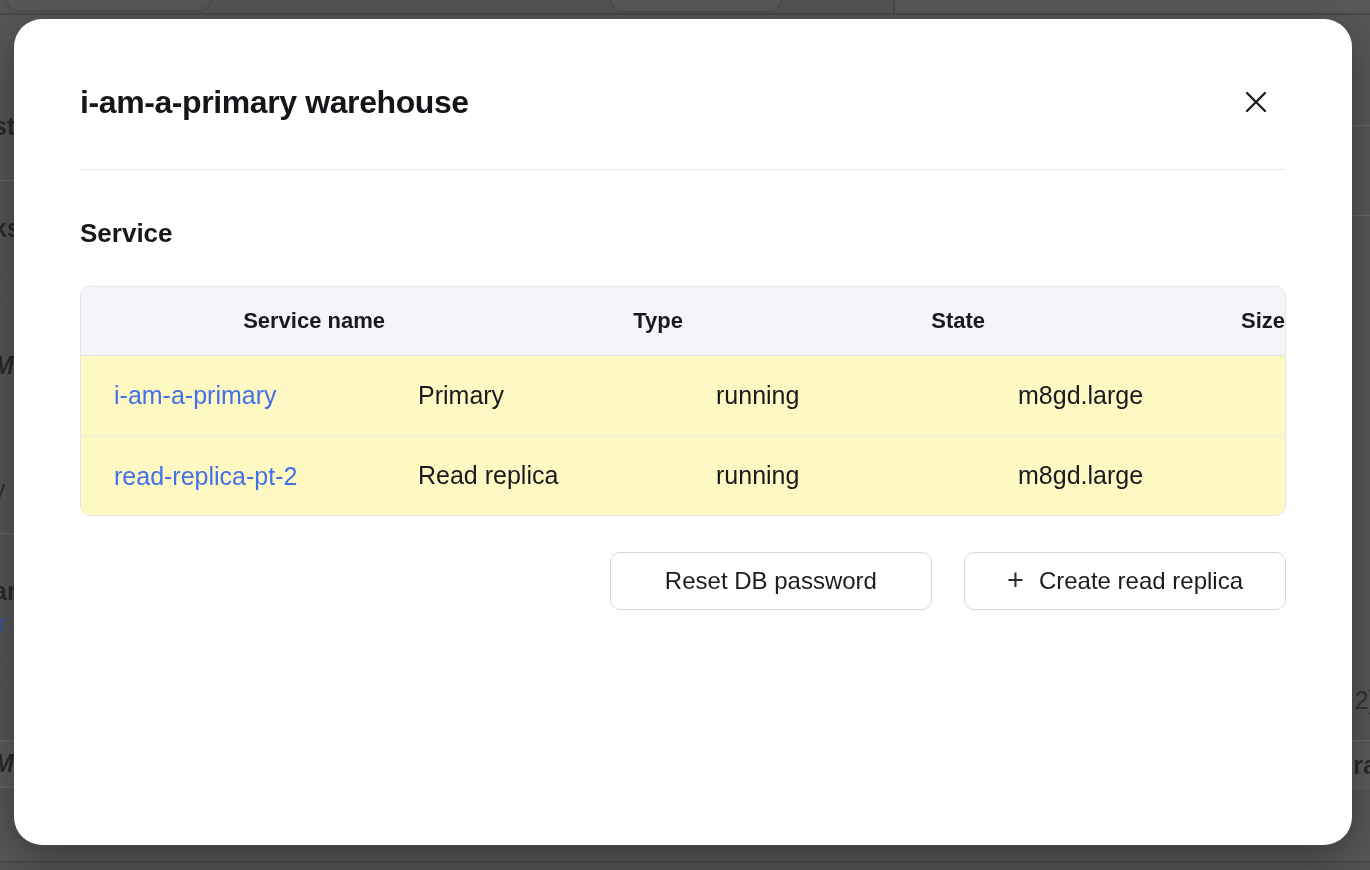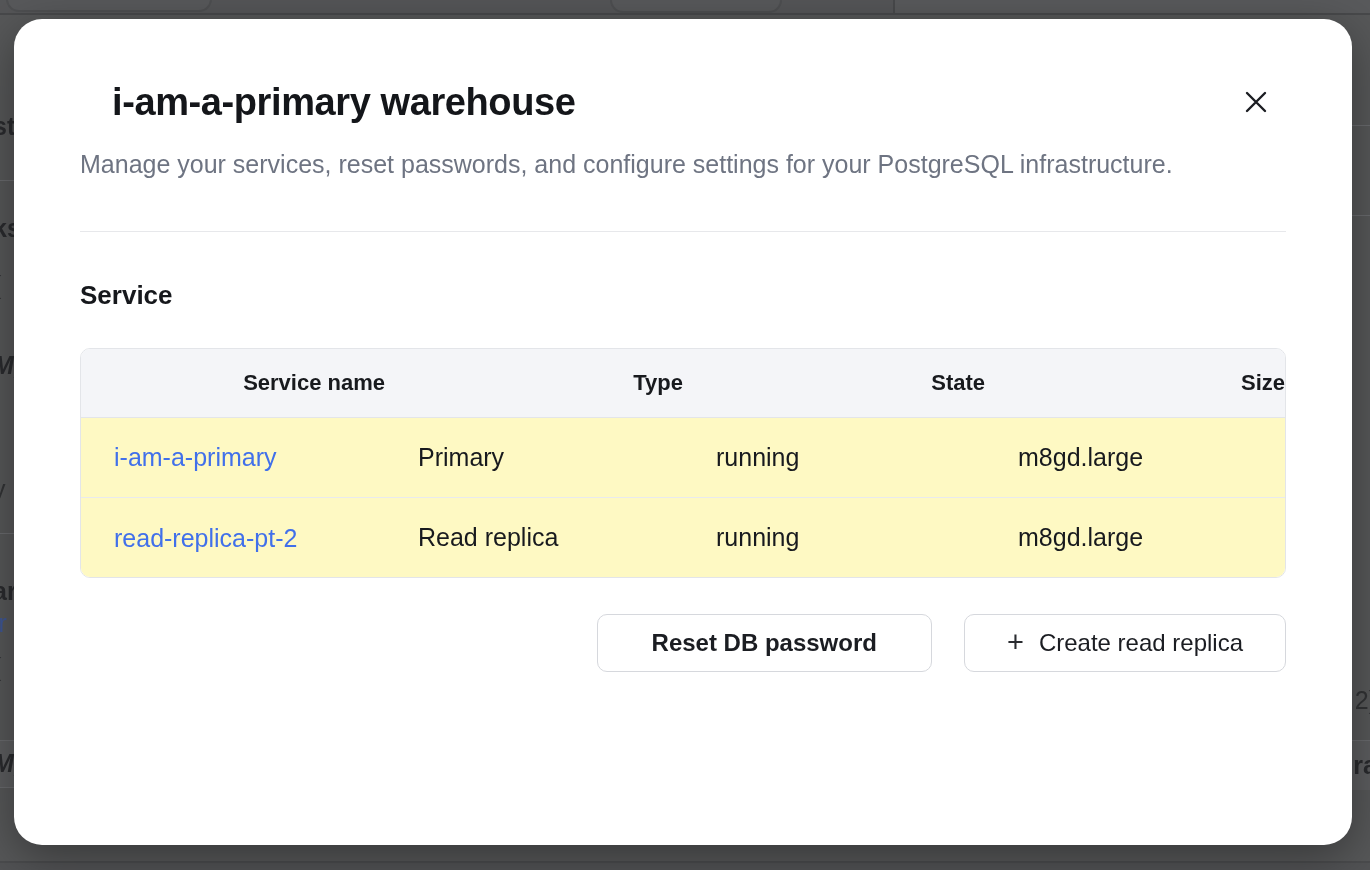--- a/index.html
+++ b/index.html
@@ -37,22 +37,22 @@
     position:absolute; left:14px; top:19px; width:1338px; height:826px;
     background:#ffffff; border-radius:28px; z-index:10;
     box-shadow:0 12px 48px rgba(0,0,0,0.38);
     padding:0 66px;
   }
   .close-btn {
     position:absolute; top:67px; right:80px; width:32px; height:32px;
     background:none; border:none; cursor:pointer; display:flex; align-items:center; justify-content:center;
   }
   .modal h1 {
-    margin-top:62px; font-size:38px; line-height:42px; font-weight:700;
-    color:#14161a; letter-spacing:-0.4px;margin-left:32px;
+    margin-top:62px; font-size:32px; line-height:42px; font-weight:700;
+    color:#14161a; letter-spacing:-0.4px;
   }
   .modal .desc {
     margin-top:20px; font-size:25px; line-height:42px; color:#6e7482; max-width:1140px;
   }
   .divider { margin-top:46px; height:1px; background:#e7e8eb; }
   .section-title { margin-top:48px; font-size:26px; line-height:30px; font-weight:700; color:#16181c; }
 
   .table-wrap {
     margin-top:38px; border:1px solid #e3e5e9; border-radius:10px; overflow:hidden;
   }
@@ -72,21 +72,21 @@
     text-decoration:none; display:inline-block; max-width:238px;
     overflow:hidden; white-space:nowrap; vertical-align:middle;
   }
 
   .footer { margin-top:36px; display:flex; justify-content:flex-end; gap:32px; }
   .btn {
     height:58px; background:#fff; border:1px solid #d6d8dd; border-radius:10px;
     font-family:"Liberation Sans", sans-serif; font-size:24px; font-weight:500; color:#1b1d22;
     display:inline-flex; align-items:center; justify-content:center; cursor:pointer;
   }
-  .btn-reset  { padding:4px 54px;font-weight:bold; }
+  .btn-reset  { padding:4px 54px; }
   .btn-create { padding:0 42px; gap:15px; }
   .plus-glyph { font-size:29px; font-weight:300; color:#2a2c30; line-height:1; margin-top:-2px; }
 </style>
 </head>
 <body>
 
 <div class="backdrop">
   <div class="bd-topband-l"></div>
   <div class="bd-topband-r"></div>
   <div class="bd-card c1">
@@ -124,21 +124,20 @@
 </div>
 
 <div class="modal">
   <button class="close-btn">
     <svg width="26" height="26" viewBox="0 0 26 26">
       <path d="M4 4 L22 22 M22 4 L4 22" stroke="#1b1d22" stroke-width="2.4" stroke-linecap="round" fill="none"></path>
     </svg>
   </button>
 
   <h1>i-am-a-primary warehouse</h1>
-  <p class="desc">Manage your services, reset passwords, and configure settings for your PostgreSQL infrastructure.</p>
   <div class="divider"></div>
 
   <h2 class="section-title">Service</h2>
 
   <div class="table-wrap">
     <table>
       <colgroup>
         <col class="c-name">
           <col class="c-type">
           <col class="c-state">

